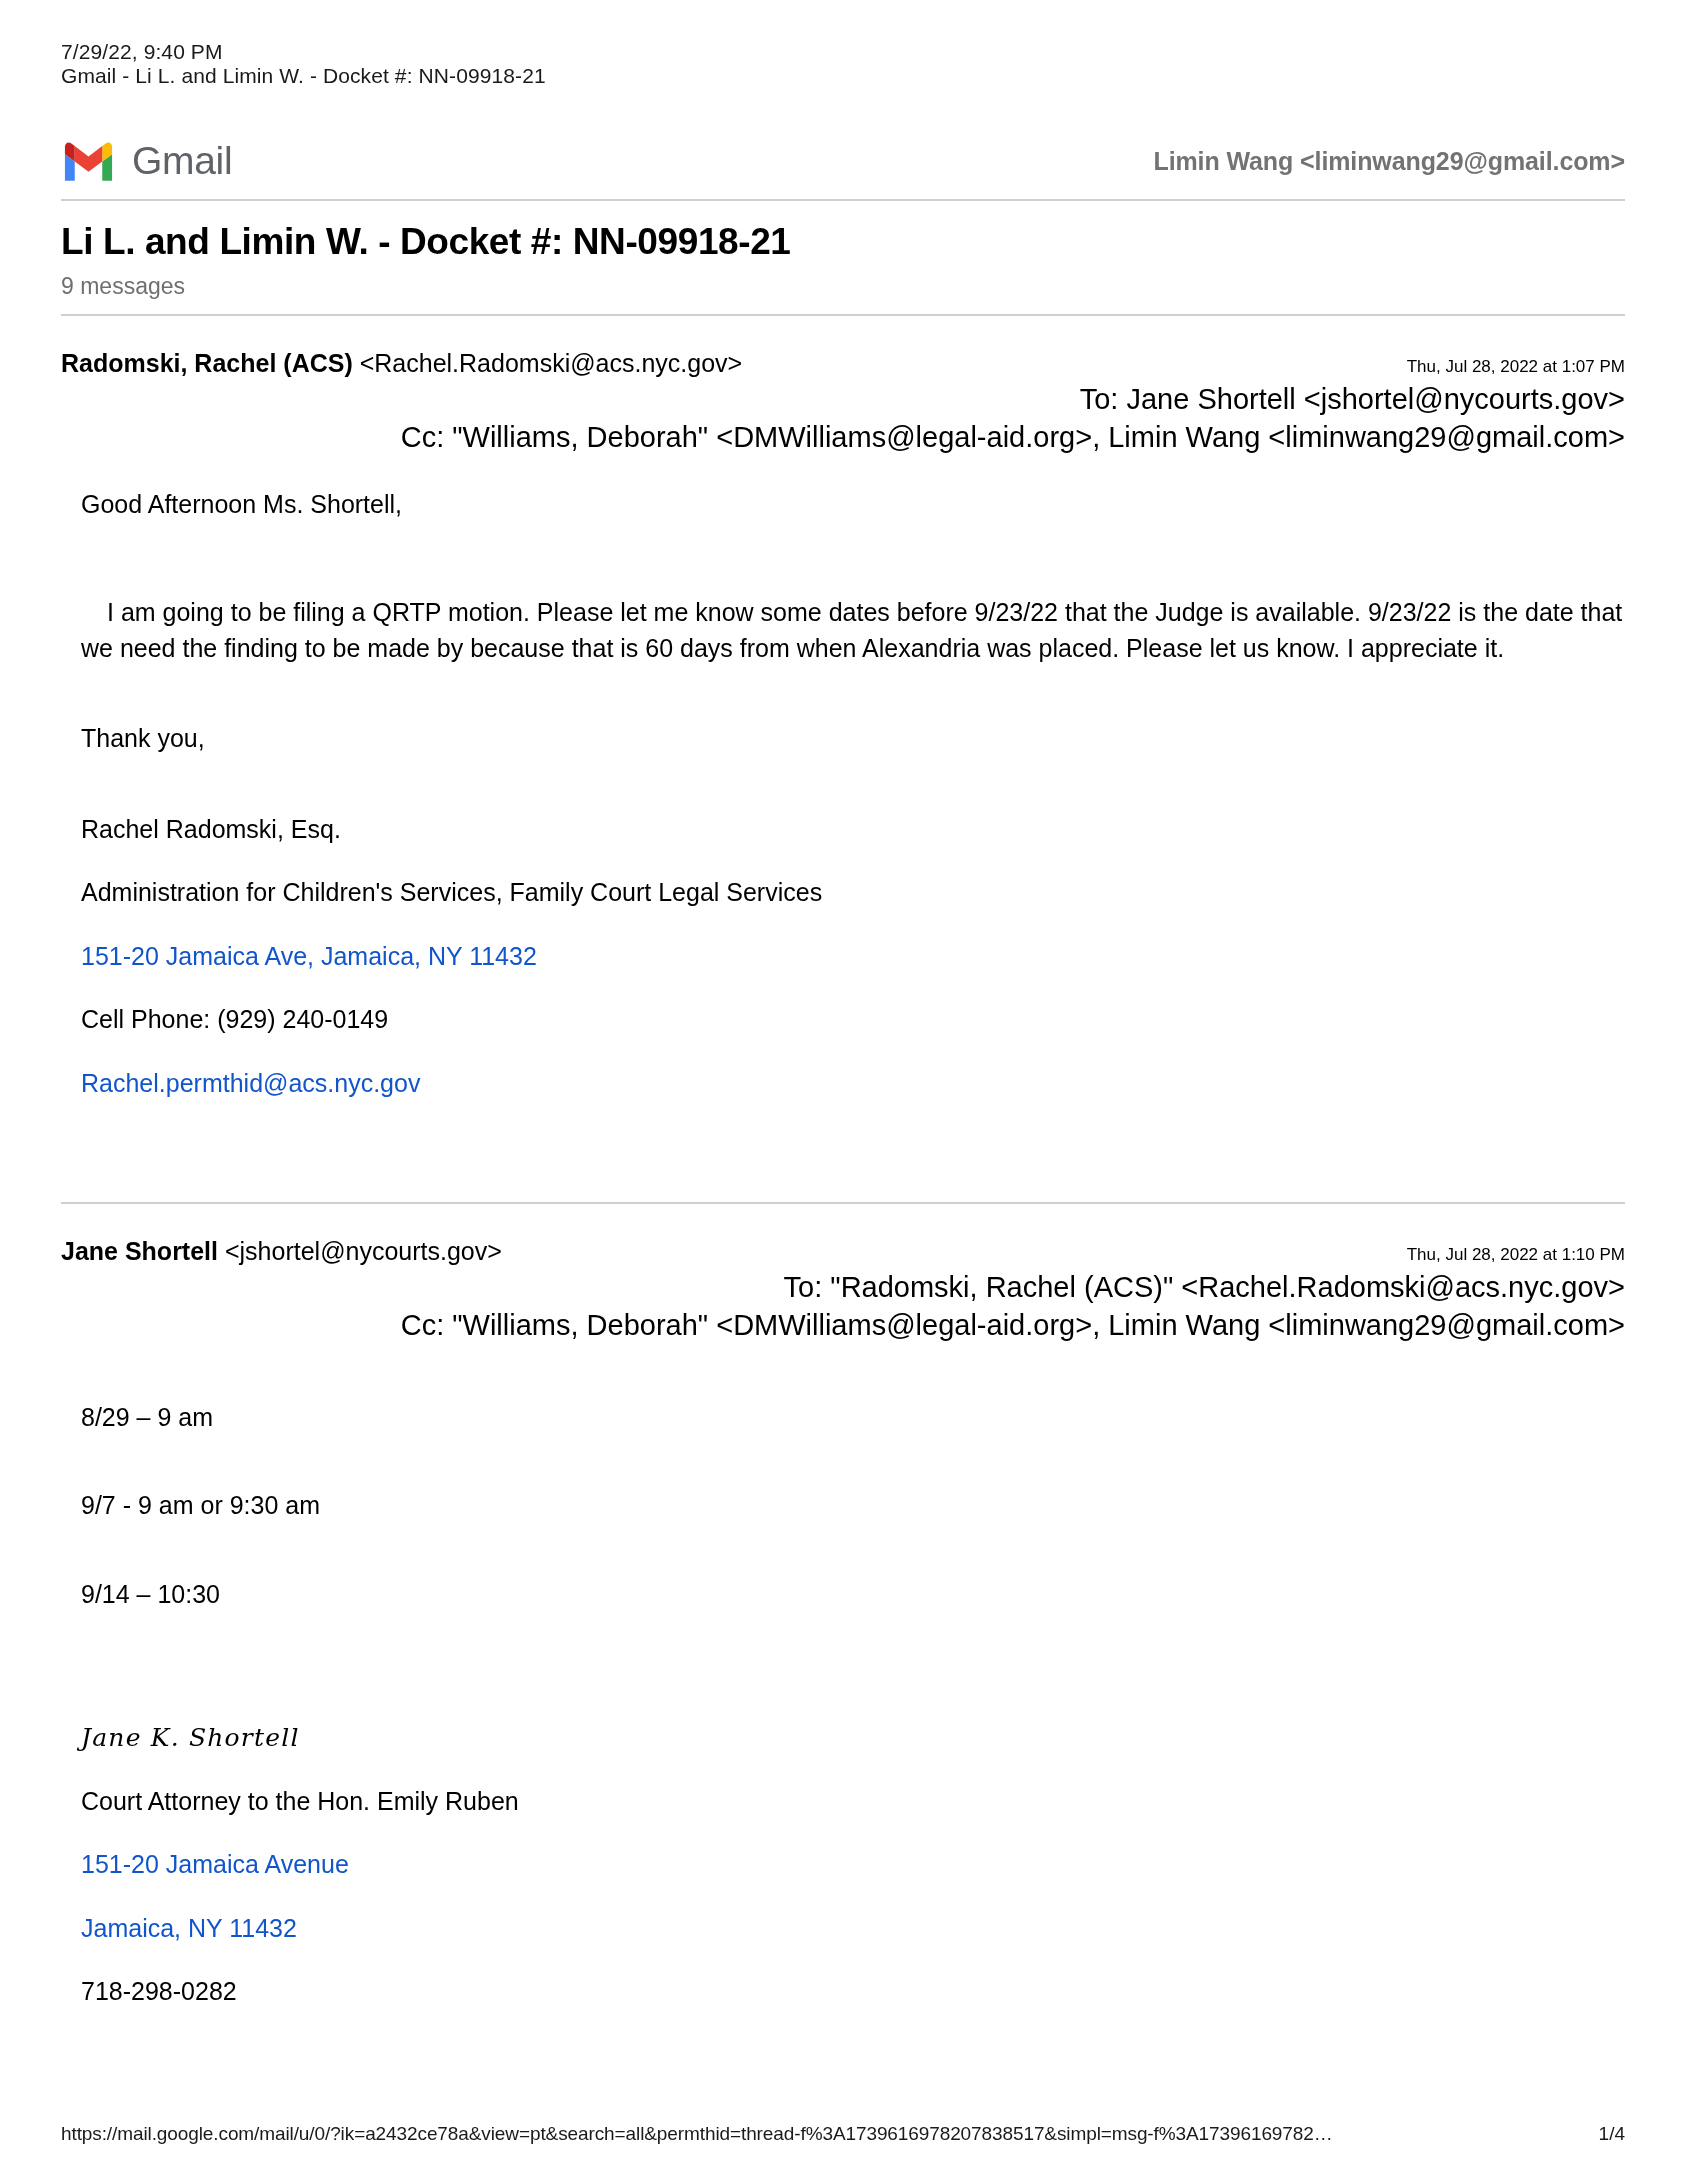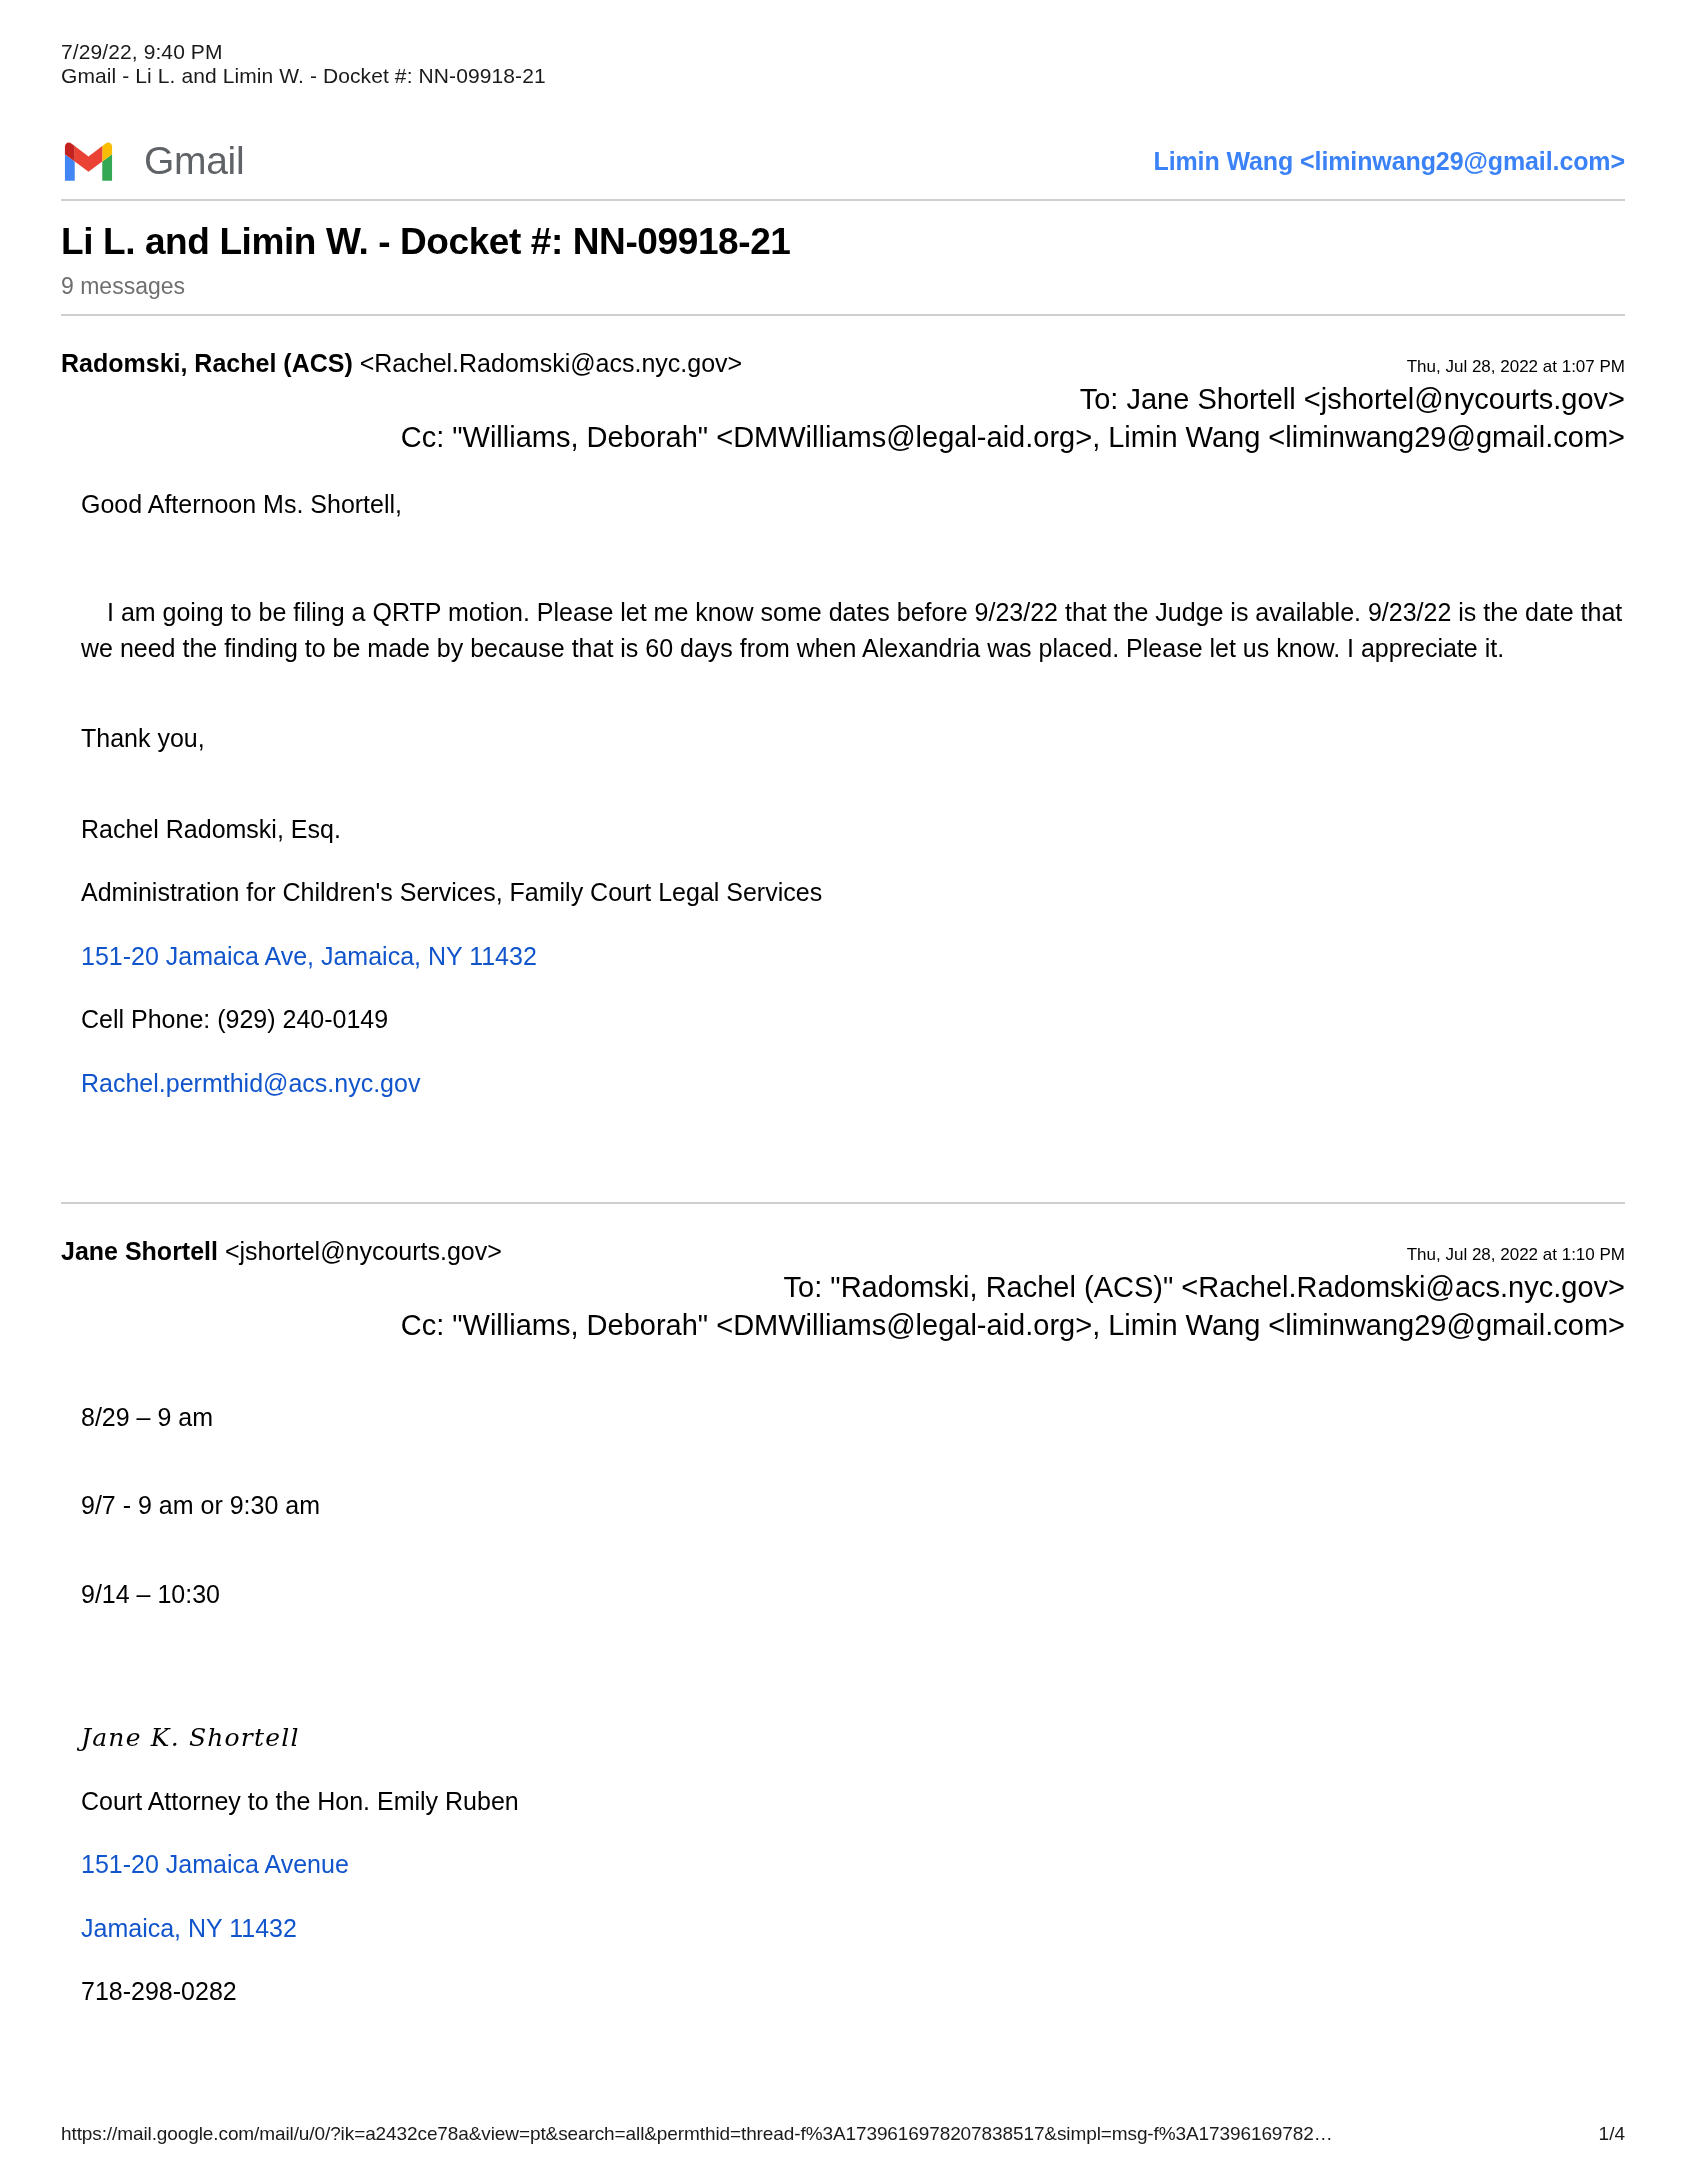--- a/index.html
+++ b/index.html
@@ -46,37 +46,37 @@
   .brand-row {
     display: flex;
     align-items: center;
     justify-content: space-between;
     margin-top: 51px;
     padding-bottom: 16px;
   }
   .brand-left {
     display: flex;
     align-items: center;
-    gap: 28px;
+    gap: 16px;
   }
   .gmail-logo {
     width: 55px;
     height: 42px;
     flex: none;
     display: block;
   }
   .brand-word {
     font-size: 39px;
     color: #5f6368;
     letter-spacing: -0.3px;
   }
   .account-email {
     font-size: 25px;
     font-weight: bold;
-    color: #3b82f6;
+    color: #737373;
     letter-spacing: -0.1px;
   }
 
   
   .rule {
     border: 0;
     border-top: 2px solid #cfcfcf;
     margin: 0;
     height: 0;
   }

